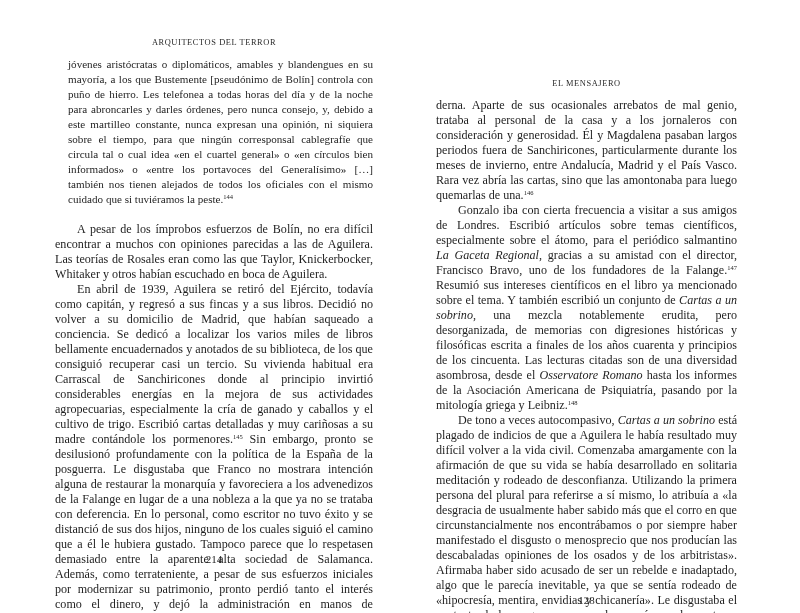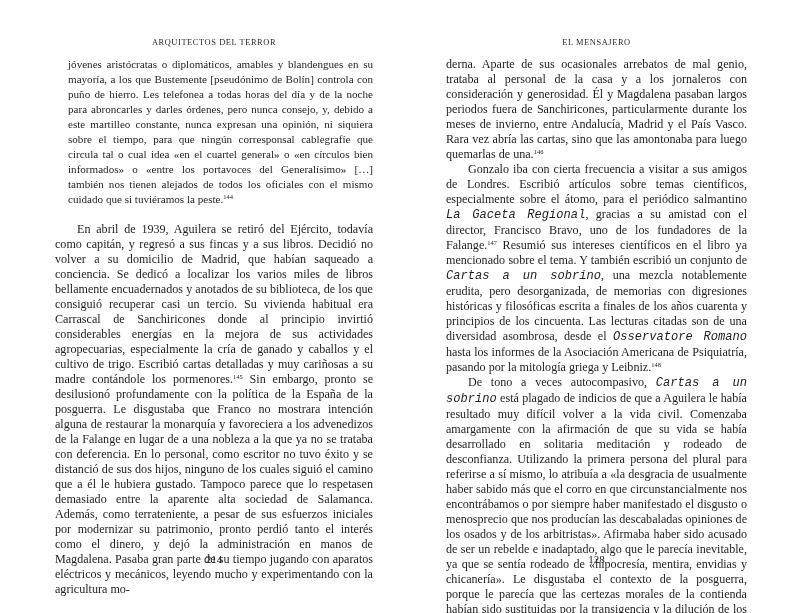--- a/index.html
+++ b/index.html
@@ -2,45 +2,46 @@
 <html><head>
   <meta charset="utf-8">
   <style>
     html, body { margin: 0; padding: 0; }
     body {
       width: 800px; height: 613px; background: #ffffff; position: relative; overflow: hidden;
       font-family: "Liberation Serif", "DejaVu Serif", serif; color: #1e1e1e;
     }
     .page { position: absolute; top: 0; height: 444px; }
     #left-page { left: 55px; width: 318px; }
-    #right-page { left: 446px; width: 301px; }
+    #right-page { left: 436px; width: 301px; margin-top: 41px; }
     .running-head {
       position: absolute; top: 38px; left: 0; right: 0; text-align: center;
       font-size: 8.4px; letter-spacing: 0.6px; text-transform: uppercase; color: #2a2a2a;
     }
     .body-text {
       position: absolute; top: 57px; left: 0; right: 0;
       font-size: 12.1px; line-height: 15px; text-align: justify; hyphens: manual;
     }
     .body-text p { margin: 0; }
     .indent { text-indent: 22px; }
     .quote { padding-left: 13px; font-size: 11.1px; line-height: 15px; margin-bottom: 15px !important; }
     sup { font-size: 6.5px; line-height: 0; vertical-align: 4px; }
     .page-number {
       position: absolute; top: 553px; left: 0; right: 0; text-align: center; font-size: 11px;
     }
-    i { font-style: italic; font-family: Liberation Mono, monospace; }
+    i { font-style: italic; }
   </style>
 </head>
 <body>
 
 <div class="page" id="left-page">
   <div class="running-head">Arquitectos del terror</div>
   <div class="body-text">
     <p class="quote"><span>jóvenes aristócratas o diplomáticos, amables y blandengues en su mayoría, a los que Bustemente [pseudónimo de Bolín] controla con puño de hierro. Les telefonea a todas horas del día y de la noche para abroncarles y darles órdenes, pero nunca consejo, y, debido a este martilleo constante, nunca expresan una opinión, ni siquiera sobre el tiempo, para que ningún corresponsal cablegrafíe que circula tal o cual idea «en el cuartel general» o «en círculos bien informados» o «entre los portavoces del Generalísimo» […] también nos tienen alejados de todos los oficiales con el mismo cuidado que si tuviéramos la peste.</span><sup>144</sup></p>
+    <p class="indent"><span>A pesar de los ímprobos esfuerzos de Bolín, no era difícil encontrar a muchos con opiniones parecidas a las de Aguilera. Las teorías de Rosales eran como las que Taylor, Knickerbocker, Whitaker y otros habían escuchado en boca de Aguilera.</span></p>
     <p class="indent"><span>En abril de 1939, Aguilera se retiró del Ejército, todavía como capitán, y regresó a sus fincas y a sus libros. Decidió no volver a su domicilio de Madrid, que habían saqueado a conciencia. Se dedicó a localizar los varios miles de libros bellamente encuadernados y anotados de su biblioteca, de los que consiguió recuperar casi un tercio. Su vivienda habitual era Carrascal de Sanchiricones donde al principio invirtió considerables energías en la mejora de sus actividades agropecuarias, especialmente la cría de ganado y caballos y el cultivo de trigo. Escribió cartas detalladas y muy cariñosas a su madre contándole los pormenores.</span><sup>145</sup><span> Sin embargo, pronto se desilusionó profundamente con la política de la España de la posguerra. Le disgustaba que Franco no mostrara intención alguna de restaurar la monarquía y favoreciera a los advenedizos de la Falange en lugar de a una nobleza a la que ya no se trataba con deferencia. En lo personal, como escritor no tuvo éxito y se distanció de sus dos hijos, ninguno de los cuales siguió el camino que a él le hubiera gustado. Tampoco parece que lo respetasen demasiado entre la aparente alta sociedad de Salamanca. Además, como terrateniente, a pesar de sus esfuerzos iniciales por modernizar su patrimonio, pronto perdió tanto el interés como el dinero, y dejó la administración en manos de Magdalena. Pasaba gran parte de su tiempo jugando con aparatos eléctricos y mecánicos, leyendo mucho y experimentando con la agricultura mo-</span></p>
   </div>
   <div class="page-number">214</div>
 </div>
 
 <div class="page" id="right-page">
   <div class="running-head">El mensajero</div>
   <div class="body-text">
     <p><span>derna. Aparte de sus ocasionales arrebatos de mal genio, trataba al personal de la casa y a los jornaleros con consideración y generosidad. Él y Magdalena pasaban largos periodos fuera de Sanchiricones, particularmente durante los meses de invierno, entre Andalucía, Madrid y el País Vasco. Rara vez abría las cartas, sino que las amontonaba para luego quemarlas de una.</span><sup>146</sup></p>
     <p class="indent"><span>Gonzalo iba con cierta frecuencia a visitar a sus amigos de Londres. Escribió artículos sobre temas científicos, especialmente sobre el átomo, para el periódico salmantino </span><i>La Gaceta Regional</i><span>, gracias a su amistad con el director, Francisco Bravo, uno de los fundadores de la Falange.</span><sup>147</sup><span> Resumió sus intereses científicos en el libro ya mencionado sobre el tema. Y también escribió un conjunto de </span><i>Cartas a un sobrino</i><span>, una mezcla notablemente erudita, pero desorganizada, de memorias con digresiones históricas y filosóficas escrita a finales de los años cuarenta y principios de los cincuenta. Las lecturas citadas son de una diversidad asombrosa, desde el </span><i>Osservatore Romano</i><span> hasta los informes de la Asociación Americana de Psiquiatría, pasando por la mitología griega y Leibniz.</span><sup>148</sup></p>

